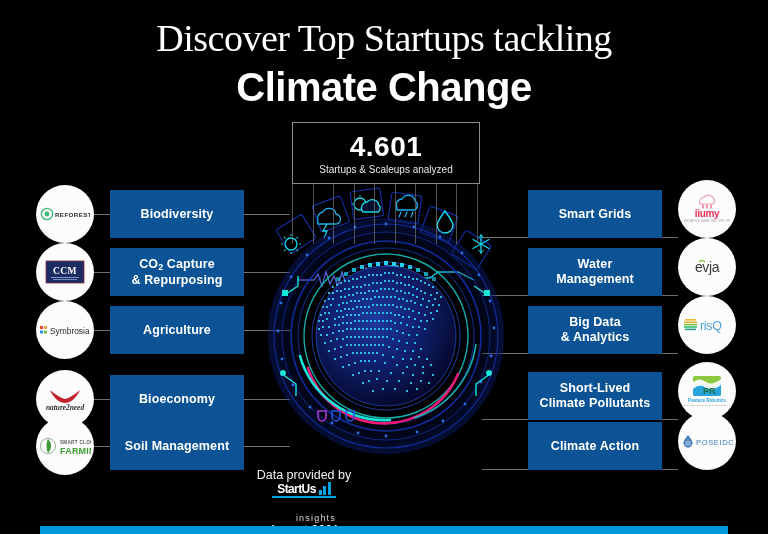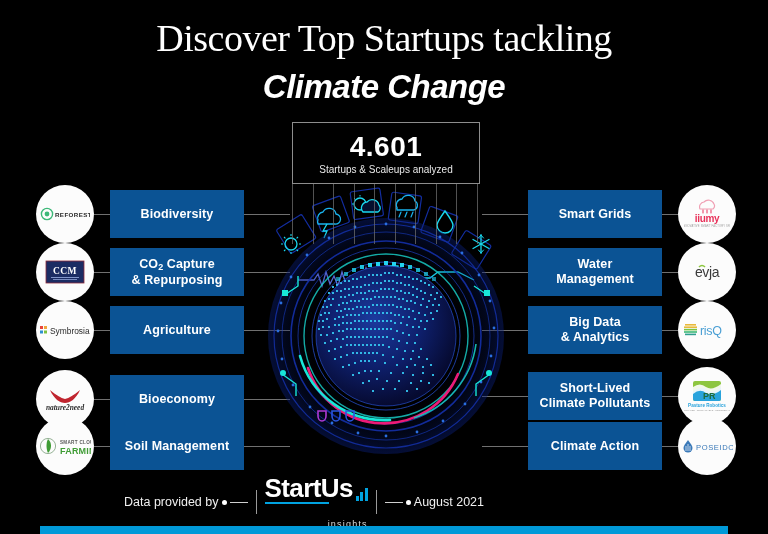--- a/index.html
+++ b/index.html
@@ -4,67 +4,67 @@
 <style>
   html,body{margin:0;padding:0;background:#000;}
   body{width:768px;height:534px;overflow:hidden;
        font-family:"Liberation Sans",sans-serif;color:#fff;position:relative;}
 
   .stage{position:absolute;inset:0;width:768px;height:534px;background:#000;}
 
   
   .title-wrap{position:absolute;top:14px;left:0;width:768px;text-align:center;}
   .title-line1{font-size:38px;font-weight:400;letter-spacing:-0.5px;line-height:48px;color:#fff;font-family:Liberation Serif, serif;}
-  .title-line2{font-size:33px;font-weight:700;letter-spacing:-0.5px;line-height:50px;color:#fff;font-style:italic;}
+  .title-line2{font-size:40px;font-weight:700;letter-spacing:-0.5px;line-height:50px;color:#fff;}
 
   
   .stat-box{position:absolute;left:292px;top:122px;width:186px;height:60px;
             border:1px solid #8d8d8d;background:#000;z-index:6;
             display:flex;flex-direction:column;align-items:center;justify-content:center;}
   .stat-num{font-size:28px;font-weight:700;letter-spacing:0.5px;line-height:30px;color:#fff;}
   .stat-sub{font-size:10px;font-weight:400;color:#e8e8e8;margin-top:2px;}
 
   
   .globe-wrap{position:absolute;left:262px;top:168px;width:248px;height:300px;z-index:2;}
   .globe-wrap svg{display:block;}
 
   
   .hairlines{position:absolute;left:292px;top:182px;width:186px;height:62px;z-index:3;
              display:flex;justify-content:space-between;}
   .hairlines i{display:block;width:1px;height:100%;background:#6e6e6e;opacity:.75;}
 
   
   .row{position:absolute;height:48px;display:flex;align-items:center;}
   .row.left{left:36px;}
-  .row.right{left:528px;}
+  .row.right{left:528px;align-items:flex-end;}
 
   .logo-circle{width:58px;height:58px;border-radius:50%;background:#fcfcfc;
                display:flex;align-items:center;justify-content:center;flex:0 0 58px;
                overflow:hidden;position:relative;}
   .logo-circle svg{display:block;}
 
   .connector{height:1px;background:#707070;flex:0 0 auto;}
   .conn-short{width:16px;}
 
   .cat-box{width:134px;height:48px;background:#0b5394;
            display:flex;align-items:center;justify-content:center;text-align:center;
            padding:0 4px;box-sizing:border-box;}
   .cat-box span{font-size:12.5px;font-weight:700;color:#fff;line-height:15px;letter-spacing:0.1px;}
   .cat-box sub{font-size:9px;vertical-align:baseline;position:relative;top:2px;}
 
   
   .footer{position:absolute;left:0;top:487px;width:608px;height:30px;
-          display:flex;align-items:center;justify-content:center;gap:0px;}
+          display:flex;align-items:center;justify-content:center;gap:0px;flex-direction:column;}
   .foot-txt{font-size:12.5px;color:#f0f0f0;font-weight:400;}
   .dot{width:5px;height:5px;border-radius:50%;background:#fff;margin:0 3px;}
   .fline{width:18px;height:1px;background:#cfcfcf;}
   .vrule{width:1px;height:24px;background:#9a9a9a;margin:0 8px;}
   .startus{display:flex;flex-direction:column;align-items:center;line-height:1;}
   .su-top{display:flex;align-items:flex-end;gap:3px;}
-  .su-word{font-size:26px;font-weight:700;color:#fff;letter-spacing:-0.6px;}
+  .su-word{font-size:12px;font-weight:700;color:#fff;letter-spacing:-0.6px;}
   .su-bars{display:flex;align-items:flex-end;gap:1.5px;height:13px;}
   .su-bars b{display:block;width:3px;background:#00a3e0;}
   .su-underline{width:64px;height:2px;background:#00a3e0;margin-top:1px;align-self:flex-start;}
   .su-sub{font-size:9px;color:#dcdcdc;letter-spacing:1.2px;margin-top:16px;align-self:flex-end;}
 
   
   .bottom-bar{position:absolute;left:40px;top:526px;width:688px;height:8px;background:#0099d8;}
 </style>
 </head>
 <body>

